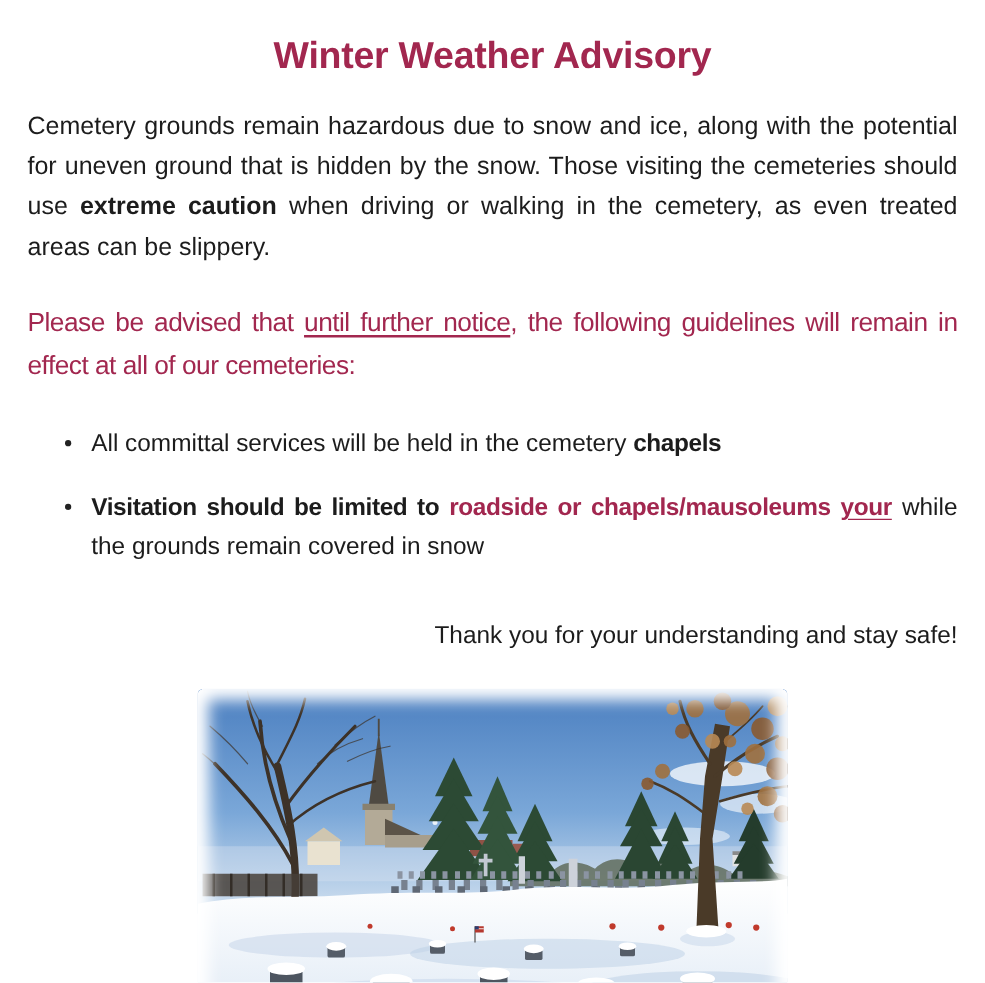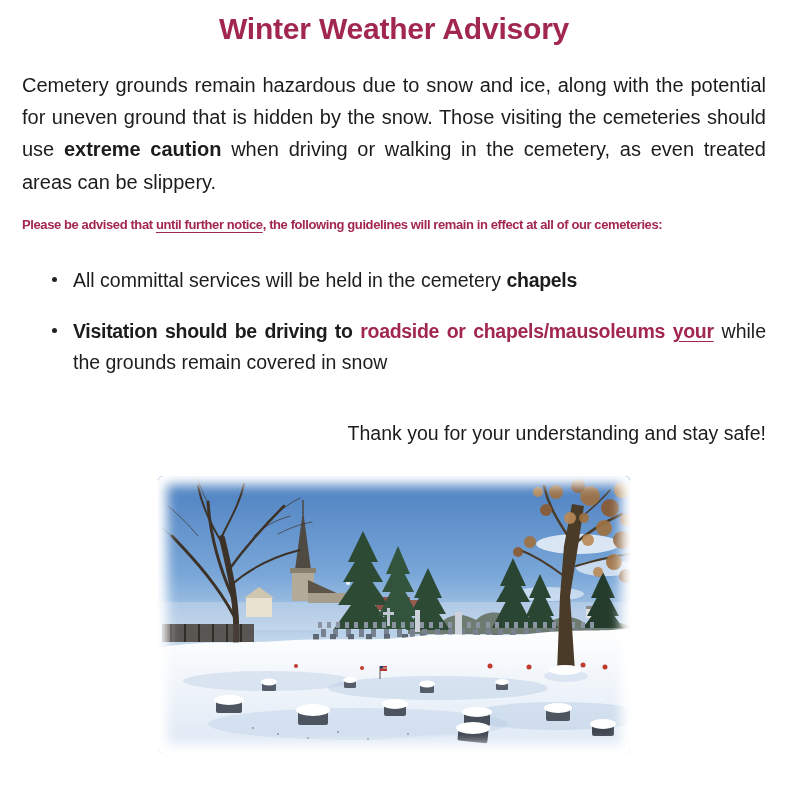--- a/index.html
+++ b/index.html
@@ -2,40 +2,40 @@
 <html style="--accent: #A2274F; --text: #1c1c1c;"><head>
 <meta charset="utf-8">
 <style>
   :root { --accent:#A2274F; --text:#1c1c1c; }
   * { box-sizing:border-box; }
   html,body { margin:0; padding:0; background:#ffffff; }
   body { font-family:"Liberation Sans", sans-serif; color:var(--text); }
   .page { width:788px; height:786px; margin:0 auto; background:#fff; overflow:hidden; position:relative; }
 
   .title {
-    margin:0; padding-top:12px;
+    margin:16px; padding-top:12px;
     text-align:center;
     font-size:30px; font-weight:700;
     color:var(--accent);
     line-height:1.15;
     letter-spacing:-0.2px;
   }
 
   .content { padding:0 22px; }
 
   .para {
     font-size:20px; line-height:1.62;
     text-align:justify;
     margin:22px 0 0 0;
   }
   .para.advisory {
-    margin-top:16px;
+    margin-top:28px;
     color:var(--accent);
-    font-weight:700;
-    font-size:13px;
+    font-weight:400;
+    font-size:21px;
     letter-spacing:-0.4px;
   }
   .b { font-weight:700; }
   .accent { color:var(--accent); font-weight:700; }
   .u { text-decoration:underline; text-underline-offset:3px; }
 
   ul.guidelines {
     margin:30px 0 0 0;
     padding:0 0 0 51px;
     list-style:none;
@@ -83,21 +83,21 @@
   <h1 class="title">Winter Weather Advisory</h1>
 
   <div class="content">
 
     <p class="para"><span>Cemetery grounds remain hazardous due to snow and ice, along with the potential for uneven ground that is hidden by the snow. Those visiting the cemeteries should use </span><span class="b">extreme caution</span><span> when driving or walking in the cemetery, as even treated areas can be slippery.</span></p>
 
     <p class="para advisory"><span>Please be advised that </span><span class="u">until further notice</span><span>, the following guidelines will remain in effect at all of our cemeteries:</span></p>
 
     <ul class="guidelines">
       <li><span>All committal services will be held in the cemetery </span><span class="b">chapels</span></li>
-      <li><span class="b">Visitation should be driving to </span><span class="accent">roadside or chapels/mausoleums </span><span class="accent u">your</span><span> while the grounds remain covered in snow</span></li>
+      <li><span class="b">Visitation should be limited to </span><span class="accent">roadside or chapels/mausoleums </span><span class="accent u">your</span><span> while the grounds remain covered in snow</span></li>
     </ul>
 
     <p class="closing">Thank you for your understanding and stay safe!</p>
 
   </div>
 
   <figure class="photo-wrap" role="img" style="margin-left:auto;margin-right:auto;" aria-label="Snow-covered cemetery with rows of headstones buried in snow, a stone church steeple, evergreens and bare trees under a blue winter sky">
     <svg width="472" height="277" viewBox="0 0 472 277" aria-hidden="true">
       <defs>
         <linearGradient id="skyG" x1="0" y1="0" x2="0" y2="1">

